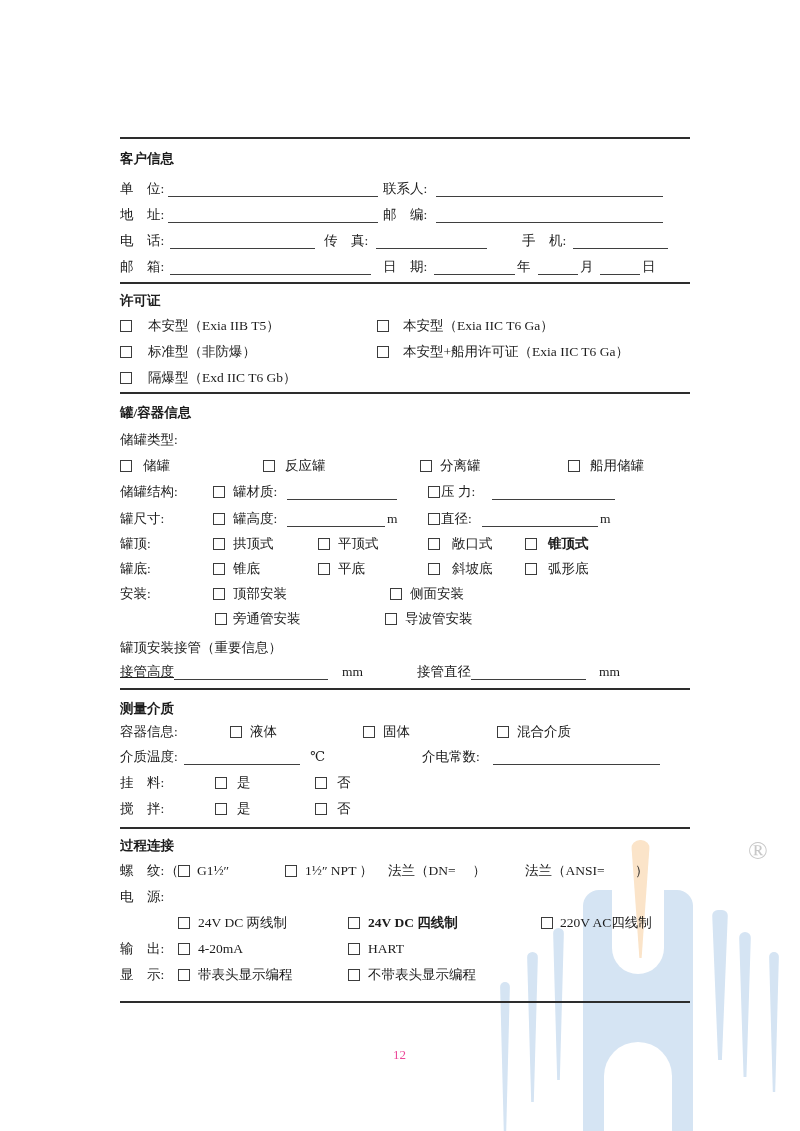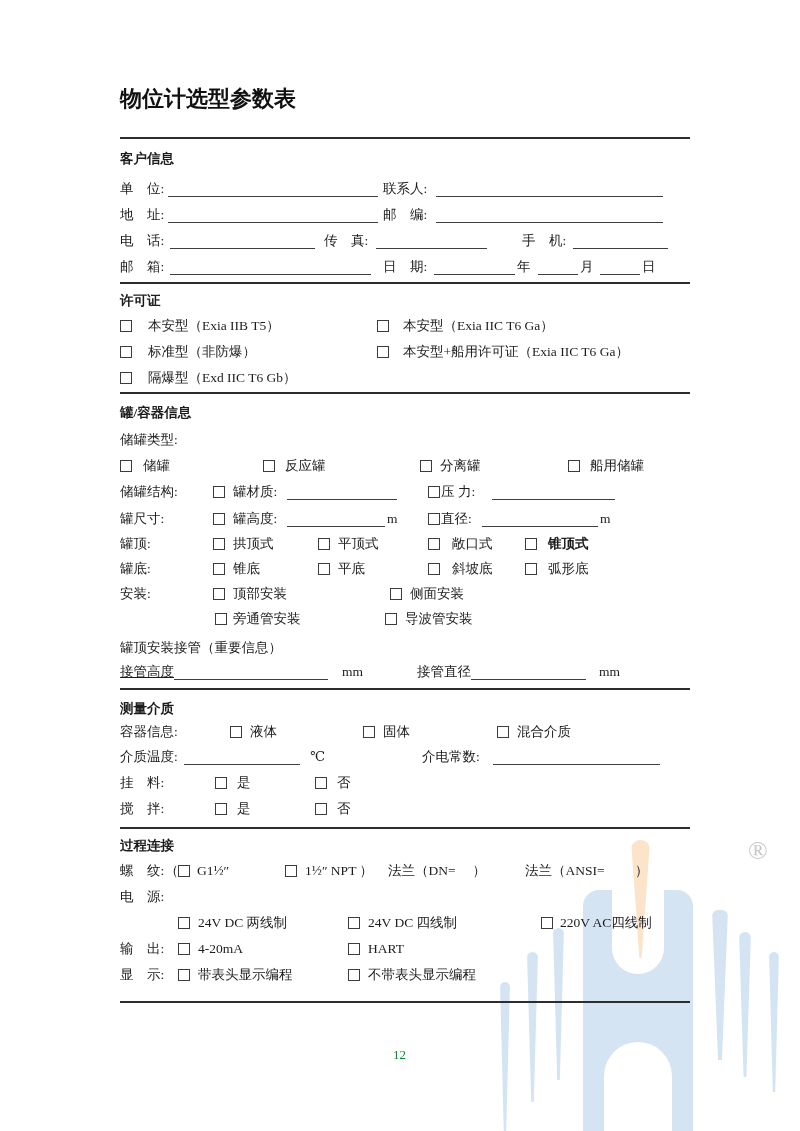--- a/index.html
+++ b/index.html
@@ -4,21 +4,21 @@
 <style>
   html,body{margin:0;padding:0;background:#888;}
   .page{position:relative;width:800px;height:1131px;background:#ffffff;overflow:hidden;
         font-family:"Liberation Serif","DejaVu Serif",serif;}
   .t{position:absolute;z-index:2;font:13.5px/19px "Liberation Serif","DejaVu Serif",serif;color:#1c1c1c;white-space:pre;}
   .hd{font-weight:bold;}
   .title{position:absolute;z-index:2;font:bold 22px/30px "Liberation Sans","DejaVu Sans",sans-serif;color:#111;}
   .cb{position:absolute;z-index:2;width:10px;height:10px;border:1px solid #3c3c3c;background:transparent;}
   .bl{position:absolute;z-index:2;height:16px;border-bottom:1px solid #3f3f3f;}
   .ln{position:absolute;z-index:2;left:120px;width:570px;height:1.5px;background:#2d2d2d;}
-  .pageno{position:absolute;z-index:2;font:13px/18px "Liberation Serif","DejaVu Serif",serif;color:#15803d;}
+  .pageno{position:absolute;z-index:2;font:13px/18px "Liberation Serif","DejaVu Serif",serif;color:#ec4899;}
   
   .wm{position:absolute;inset:0;z-index:0;}
   .wm *{position:absolute;}
   .wm .bar{background:#d5e4f3;border-radius:6px 6px 0 0;clip-path:polygon(0 0,100% 0,62% 100%,38% 100%);}
   .wm .hbody{background:#d5e4f3;border-radius:16px 16px 0 0;}
   .wm .notch-top{background:#ffffff;border-radius:0 0 26px 26px;}
   .wm .notch-bottom{background:#ffffff;border-radius:34px 34px 0 0;}
   .wm .flame{background:#fbe4c9;border-radius:9px 9px 4px 4px;clip-path:polygon(0 0,100% 0,56% 100%,44% 100%);}
   .wm .reg{font:26px/26px "Liberation Serif","DejaVu Serif",serif;color:#c8c8c8;}
 </style>
@@ -34,21 +34,20 @@
     <div class="hbody" style="left:583px;top:890px;width:110px;height:241px;"></div>
     <div class="notch-top" style="left:612px;top:890px;width:52px;height:84px;"></div>
     <div class="notch-bottom" style="left:604px;top:1042px;width:68px;height:89px;"></div>
     <div class="bar" style="left:712px;top:910px;width:16px;height:150px;"></div>
     <div class="bar" style="left:739px;top:932px;width:12px;height:145px;"></div>
     <div class="bar" style="left:769px;top:952px;width:10px;height:140px;"></div>
     <div class="flame" style="left:631px;top:840px;width:19px;height:118px;"></div>
     <div class="reg" style="left:748px;top:838px;">®</div>
   </div>
 
-  <div class="title" style="left:120px;top:84px;">物位计选型参数表</div>
   <div class="ln" style="top:137px;"></div>
 
   <div>
     <span class="t hd" style="left:120px;top:149px;font-family:Liberation Serif, serif;">客户信息</span>
 
     <span class="t" style="left:120px;top:179px;">单　位:</span>
     <span class="bl" style="left:168px;top:180px;width:210px;"></span>
     <span class="t" style="left:383px;top:179px;">联系人:</span>
     <span class="bl" style="left:436px;top:180px;width:227px;"></span>
 
@@ -202,21 +201,21 @@
     <span class="t" style="left:197px;top:861px;">G1½″</span>
     <span class="cb" style="left:285px;top:865px;"></span>
     <span class="t" style="left:305px;top:861px;">1½″ NPT ）</span>
     <span class="t" style="left:388px;top:861px;">法兰（DN=　 ）</span>
     <span class="t" style="left:525px;top:861px;text-align:right;">法兰（ANSI=　　 ）</span>
 
     <span class="t" style="left:120px;top:887px;">电　源:</span>
     <span class="cb" style="left:178px;top:917px;"></span>
     <span class="t" style="left:198px;top:913px;">24V DC 两线制</span>
     <span class="cb" style="left:348px;top:917px;"></span>
-    <span class="t" style="left:368px;top:913px;">24V DC 四线制</span>
+    <span class="t" style="left:368px;top:913px;font-weight:bold;">24V DC 四线制</span>
     <span class="cb" style="left:541px;top:917px;"></span>
     <span class="t" style="left:560px;top:913px;">220V AC四线制</span>
 
     <span class="t" style="left:120px;top:939px;">输　出:</span>
     <span class="cb" style="left:178px;top:943px;"></span>
     <span class="t" style="left:198px;top:939px;">4-20mA</span>
     <span class="cb" style="left:348px;top:943px;"></span>
     <span class="t" style="left:368px;top:939px;">HART</span>
 
     <span class="t" style="left:120px;top:965px;">显　示:</span>

